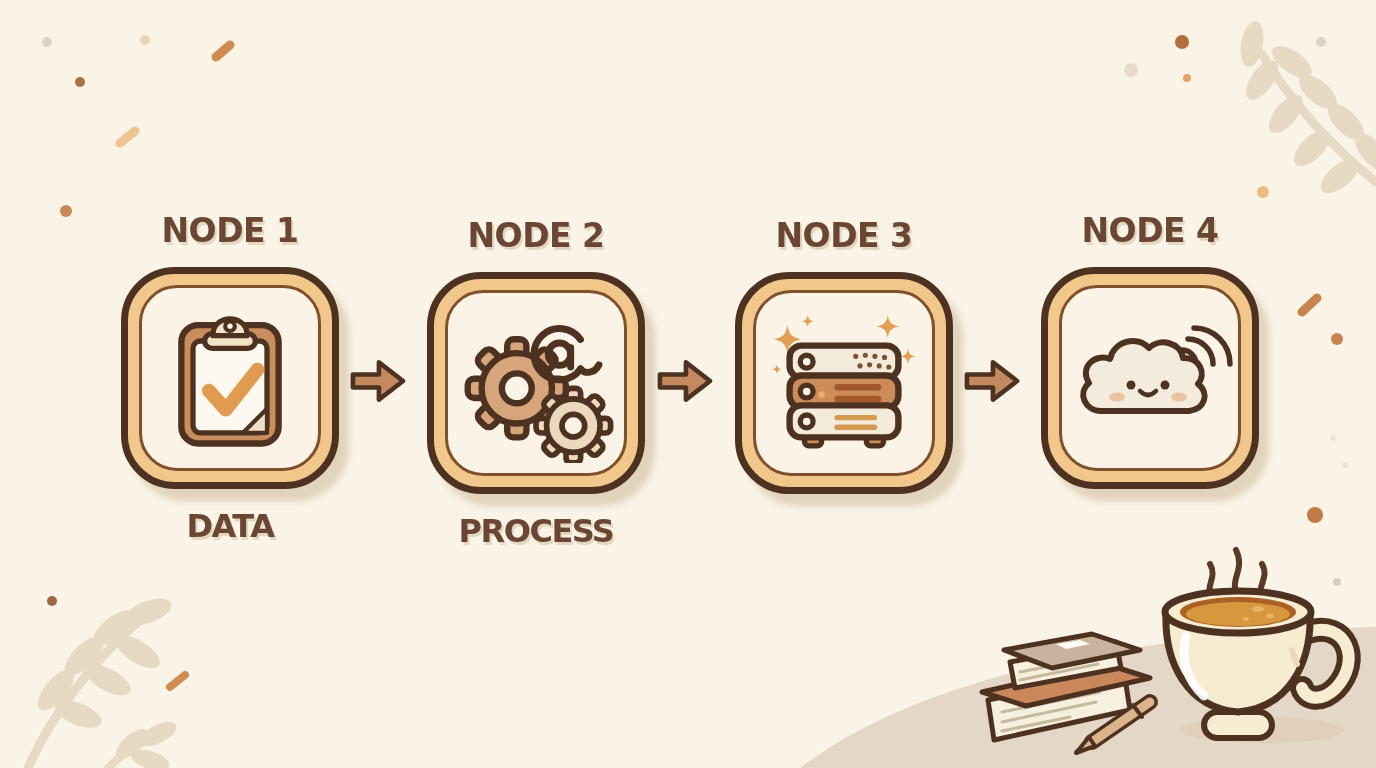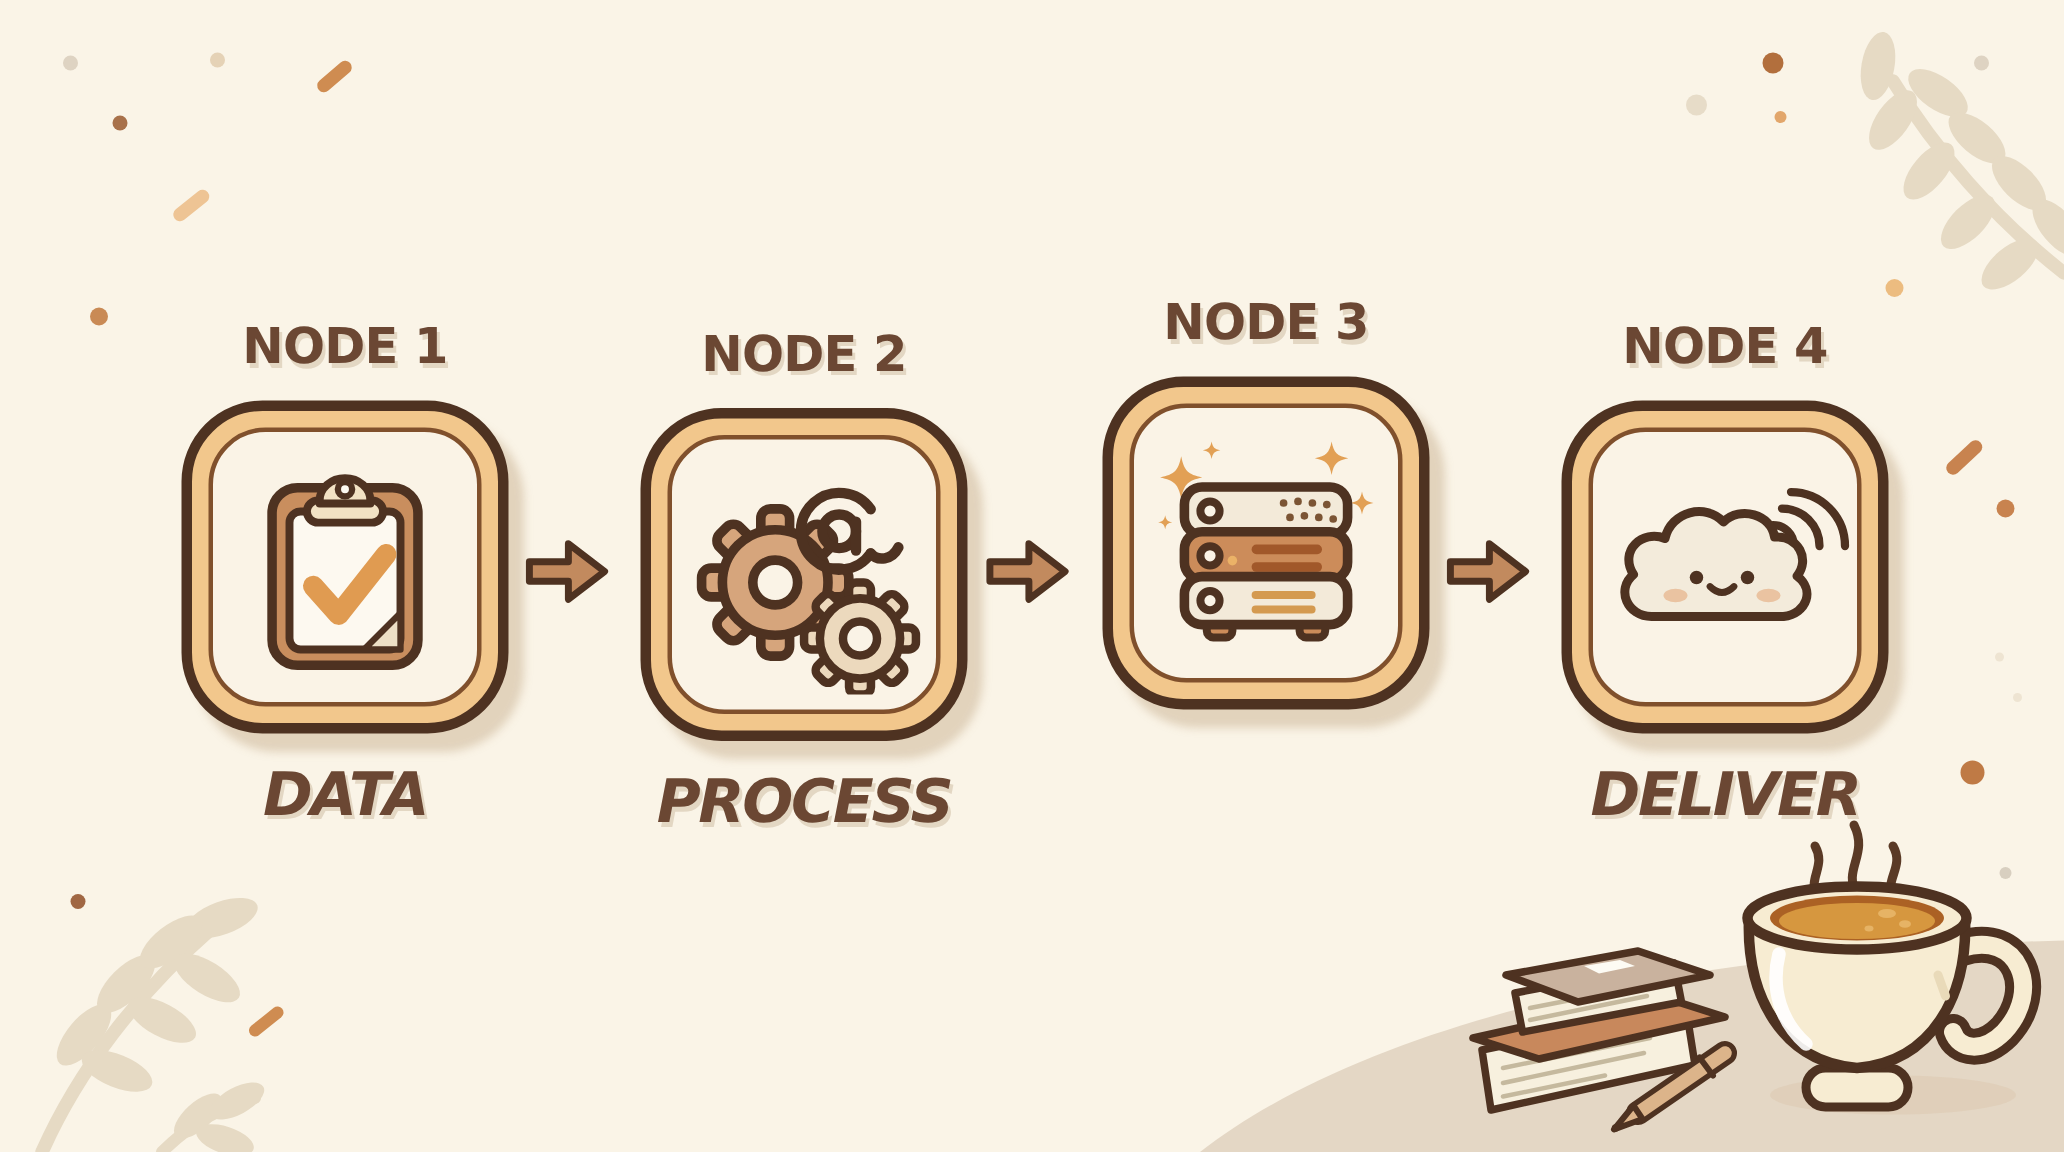--- a/index.html
+++ b/index.html
@@ -14,22 +14,22 @@
   .decor-svg{position:absolute;left:0;top:0;z-index:1;}
   .node{position:absolute;width:218px;display:flex;flex-direction:column;align-items:center;z-index:2;}
   .node-title{font-weight:800;font-size:33px;letter-spacing:-.5px;color:var(--text-color,#6B4733);
     text-shadow:2px 3px 0 rgba(170,140,105,.28);line-height:44px;white-space:nowrap;}
   .node-box{margin-top:14px;width:218px;height:222px;background:var(--band,#F2C78C);
     border:7px solid var(--outline,#4E3221);border-radius:54px;position:relative;
     box-shadow:10px 12px 6px rgba(180,150,110,.35);}
   .node-box-inner{position:absolute;inset:11px;background:var(--inner-bg,#FAF3E6);
     border:3px solid var(--inner-ring,#80502C);border-radius:38px;
     display:flex;align-items:center;justify-content:center;}
-  .node-label{margin-top:18px;font-weight:800;font-size:40px;letter-spacing:-1.5px;
-    color:var(--text-color,#6B4733);text-shadow:2px 3px 0 rgba(170,140,105,.28);white-space:nowrap;font-style:italic;}
+  .node-label{margin-top:18px;font-weight:800;font-size:32px;letter-spacing:-1.5px;
+    color:var(--text-color,#6B4733);text-shadow:2px 3px 0 rgba(170,140,105,.28);white-space:nowrap;}
   .arrow{position:absolute;top:355px;z-index:2;}
   .s{stroke:var(--outline,#4E3221);stroke-linecap:round;stroke-linejoin:round;}
 </style>
 </head>
 <body>
 
 <div class="stage">
 
   <svg class="decor-svg" width="1376" height="768" viewBox="0 0 1376 768">
 
@@ -191,21 +191,21 @@
         </svg>
       </div>
     </div>
     <div class="node-label">PROCESS</div>
   </div>
 
   <svg class="arrow" style="left:653px;" width="64" height="52" viewBox="0 0 66 56">
     <path class="s" d="M6,21 L34,21 L34,8 L60,28 L34,48 L34,35 L6,35 Z" fill="var(--arrow-fill,#C28A5E)" stroke-width="5"></path>
   </svg>
 
-  <div class="node" style="left:735px;top:193px;">
+  <div class="node" style="left:735px;top:214px;">
     <div class="node-title">NODE 3</div>
     <div class="node-box">
       <div class="node-box-inner">
         <svg width="160" height="160" viewBox="0 0 150 150">
           <g fill="#E2A055">
             <path transform="translate(22,34) scale(1.2)" d="M0,-11 C1.5,-3.5 3.5,-1.5 11,0 C3.5,1.5 1.5,3.5 0,11 C-1.5,3.5 -3.5,1.5 -11,0 C-3.5,-1.5 -1.5,-3.5 0,-11 Z"></path>
             <path transform="translate(41,17) scale(0.5)" d="M0,-11 C1.5,-3.5 3.5,-1.5 11,0 C3.5,1.5 1.5,3.5 0,11 C-1.5,3.5 -3.5,1.5 -11,0 C-3.5,-1.5 -1.5,-3.5 0,-11 Z"></path>
             <path transform="translate(116,22) scale(0.95)" d="M0,-11 C1.5,-3.5 3.5,-1.5 11,0 C3.5,1.5 1.5,3.5 0,11 C-1.5,3.5 -3.5,1.5 -11,0 C-3.5,-1.5 -1.5,-3.5 0,-11 Z"></path>
             <path transform="translate(135,50) scale(0.65)" d="M0,-11 C1.5,-3.5 3.5,-1.5 11,0 C3.5,1.5 1.5,3.5 0,11 C-1.5,3.5 -3.5,1.5 -11,0 C-3.5,-1.5 -1.5,-3.5 0,-11 Z"></path>
             <path transform="translate(12,62) scale(0.4)" d="M0,-11 C1.5,-3.5 3.5,-1.5 11,0 C3.5,1.5 1.5,3.5 0,11 C-1.5,3.5 -3.5,1.5 -11,0 C-3.5,-1.5 -1.5,-3.5 0,-11 Z"></path>
@@ -254,16 +254,15 @@
           </g>
           <path class="s" d="M36,98 C20,98 12,80 24,70 C14,54 30,40 45,46 C49,28 72,22 84,35 C95,24 116,30 118,45 C134,44 142,60 133,71 C145,80 140,96 124,98 Z" fill="#F3EBDB" stroke-width="6"></path>
           <circle cx="66" cy="72" r="4.5" fill="var(--outline,#4E3221)"></circle>
           <circle cx="100" cy="72" r="4.5" fill="var(--outline,#4E3221)"></circle>
           <path d="M75,78 Q83,86 91,78" fill="none" class="s" stroke-width="4.5"></path>
           <ellipse cx="52" cy="84" rx="8" ry="4.5" fill="#EAC3A1"></ellipse>
           <ellipse cx="114" cy="84" rx="8" ry="4.5" fill="#EAC3A1"></ellipse>
         </svg>
       </div>
     </div>
-    <div class="node-label">DELIVER</div>
   </div>
 
 </div>
 
 </body></html>

